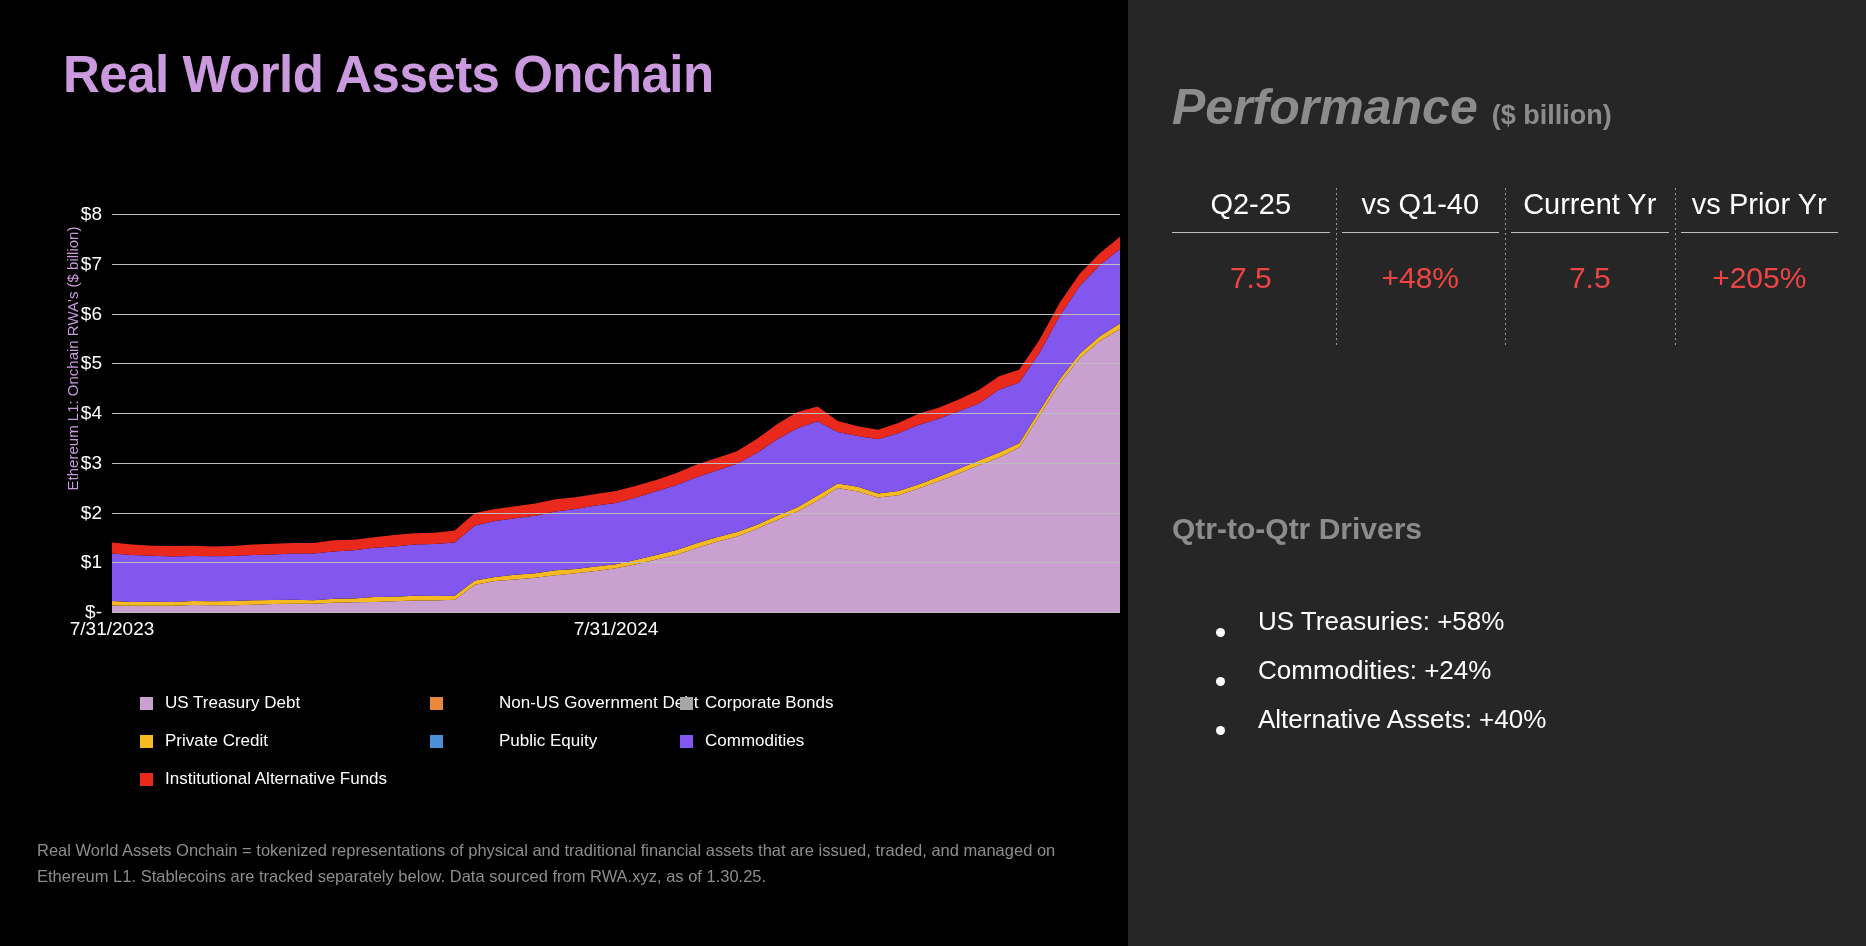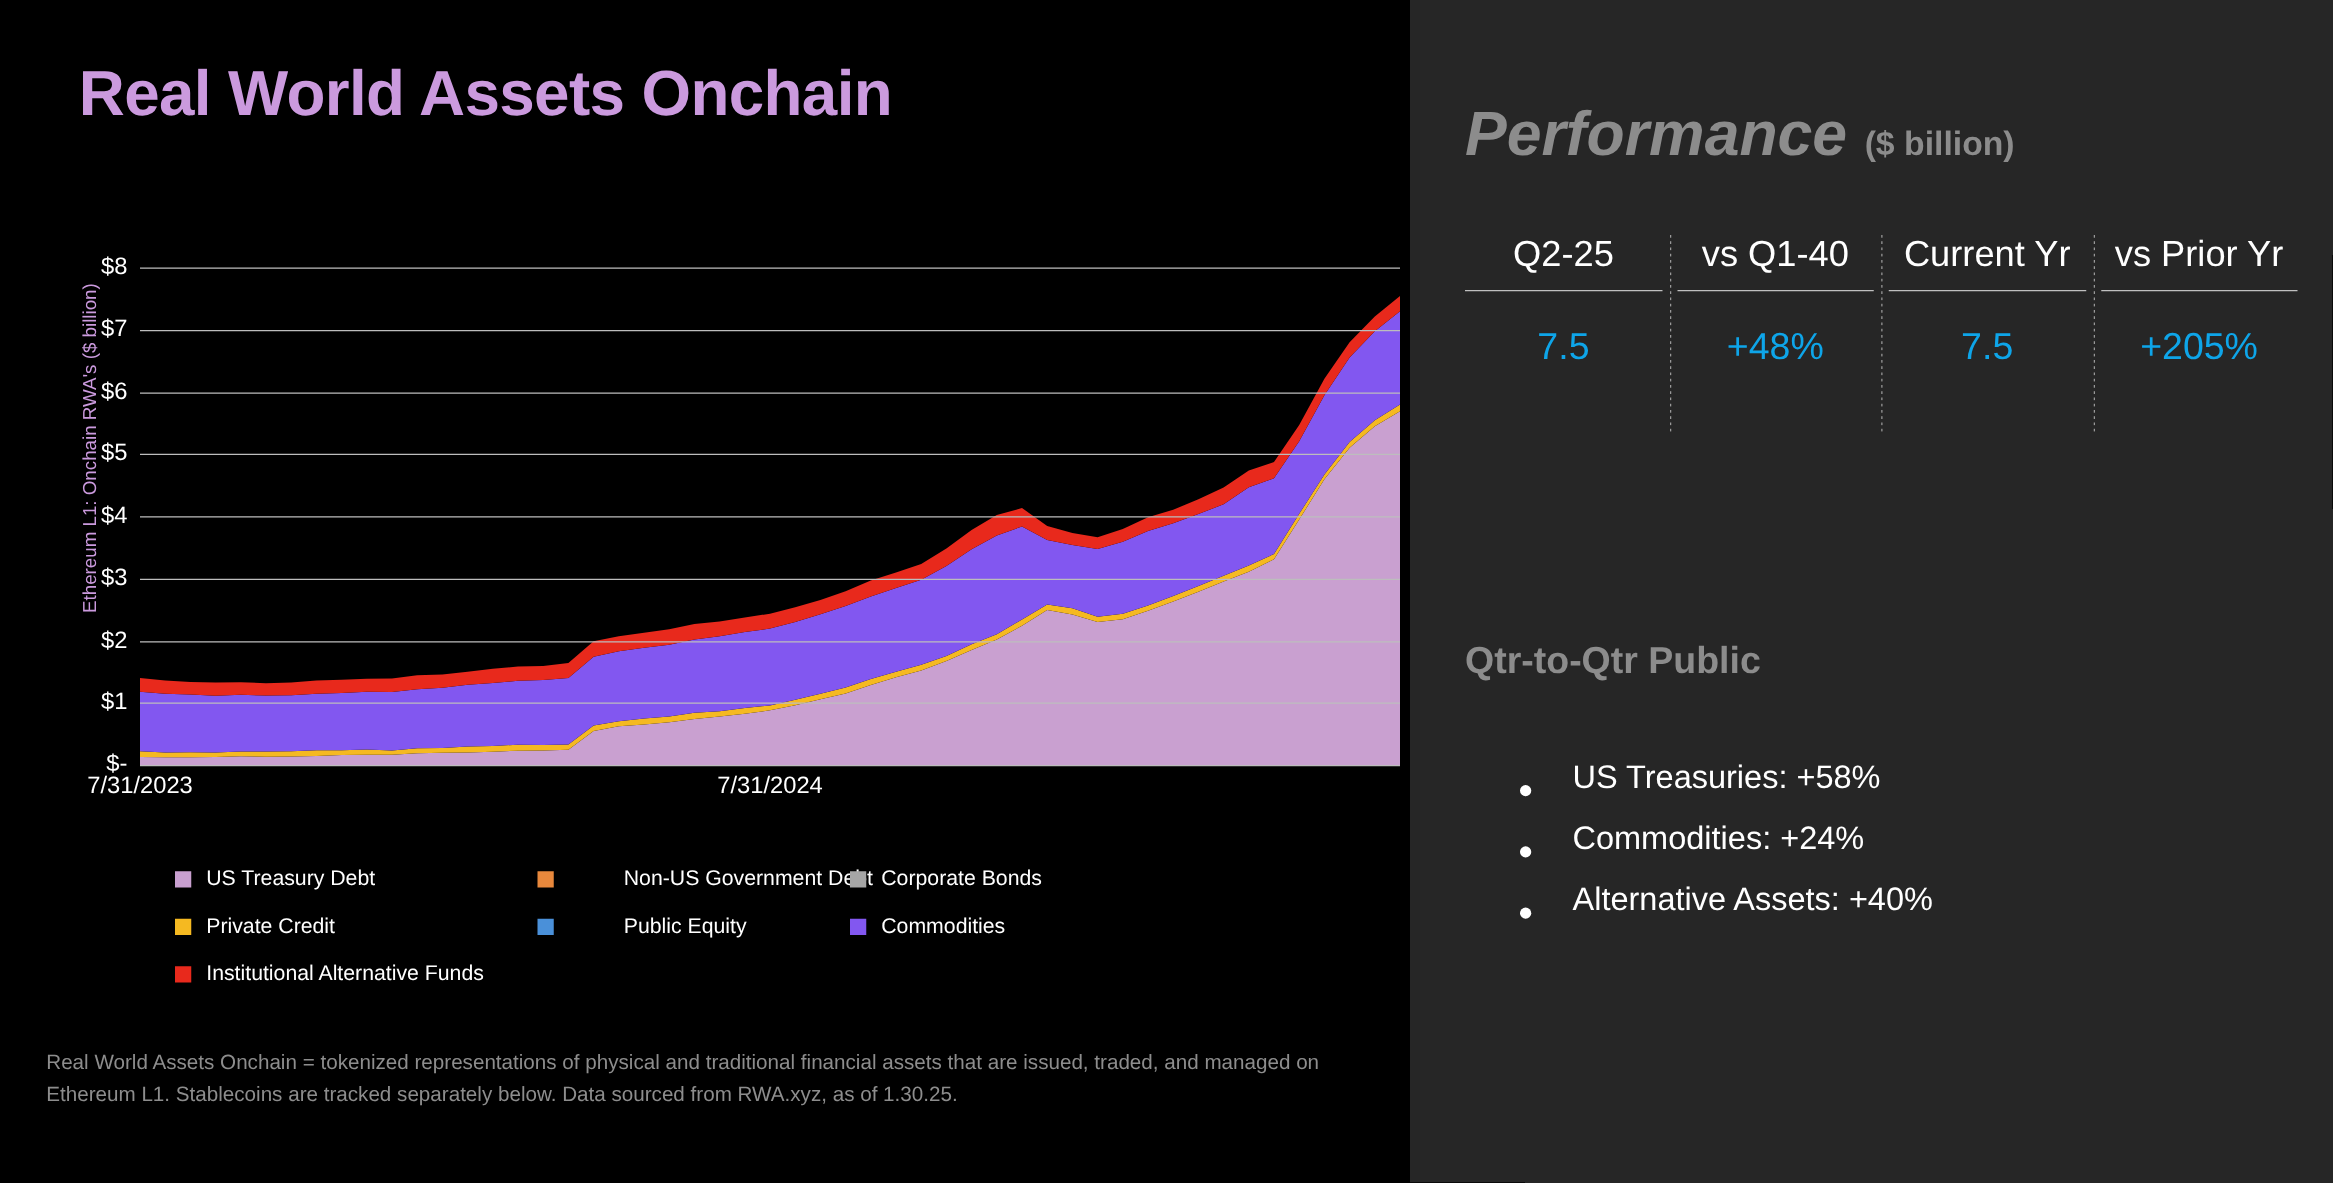--- a/index.html
+++ b/index.html
@@ -110,21 +110,21 @@
     flex: 1 1 0; position: relative; text-align: center;
   }
   .perf-col + .perf-col::before {
     content: ""; position: absolute; left: 0; top: 0;
     width: 1px; height: 160px;
     background-image: linear-gradient(to bottom, #9a9a9a 50%, transparent 50%);
     background-size: 1px 5px; background-repeat: repeat-y;
   }
   .perf-head-text { font-size: 29px; color: #ffffff; padding-bottom: 11px; white-space: nowrap; }
   .perf-underline { height: 1px; background: #c0c0c0; margin: 0 6px; }
-  .perf-val-text { font-size: 30px; color: #0ea5e9; padding-top: 28px; white-space: nowrap; }
+  .perf-val-text { font-size: 30px; color: #ef4444; padding-top: 28px; white-space: nowrap; }
 
   .drivers-title {
     position: absolute; left: 44px; top: 512px;
     font-size: 30px; font-weight: bold; color: #8c8c8c;
   }
   .drivers-list {
     position: absolute; left: 88px; top: 588px;
     width: 620px;
   }
   .driver-item {
@@ -246,21 +246,21 @@
           <div class="perf-val-text">7.5</div>
         </div>
         <div class="perf-col">
           <div class="perf-head-text">vs Prior Yr</div>
           <div class="perf-underline"></div>
           <div class="perf-val-text">+205%</div>
         </div>
       </div>
     </div>
 
-    <div class="drivers-title">Qtr-to-Qtr Public</div>
+    <div class="drivers-title">Qtr-to-Qtr Drivers</div>
 
     <div class="drivers-list">
       <div class="driver-item">
         <span class="bullet"></span>
         <span class="driver-text">US Treasuries: +58%</span>
       </div>
       <div class="driver-item">
         <span class="bullet"></span>
         <span class="driver-text">Commodities: +24%</span>
       </div>

